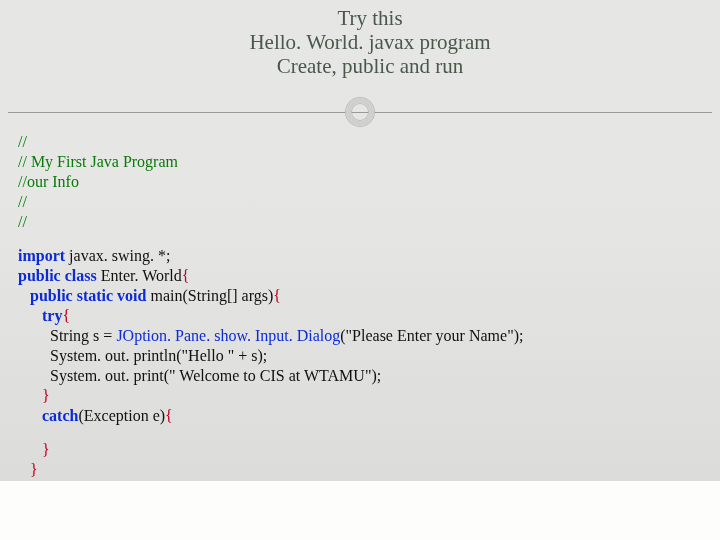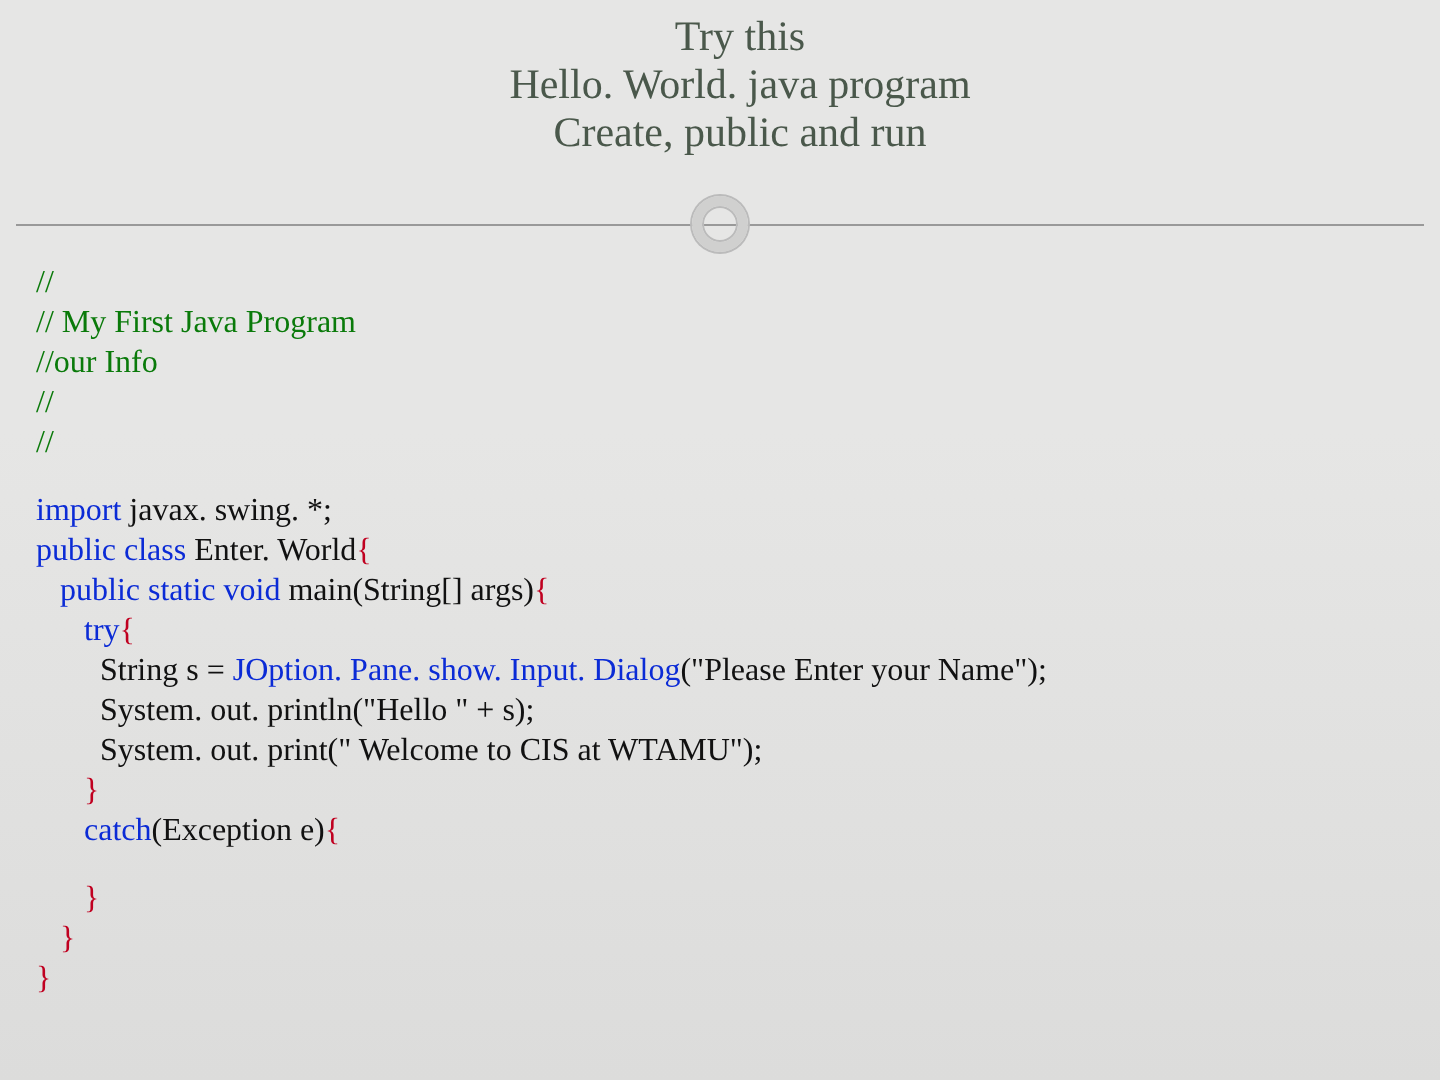--- a/index.html
+++ b/index.html
@@ -5,21 +5,21 @@
   * { margin: 0; padding: 0; box-sizing: border-box; }
   body {
     width: 720px;
     height: 540px;
     font-family: "Times New Roman", Times, serif;
     background: #fdfdfc;
     position: relative;
   }
   .slide {
     width: 720px;
-    height: 540px;
+    height: 481px;
     background: linear-gradient(to bottom, #e6e6e5 0%, #e6e6e5 40%, #dcdcdb 100%);
     position: relative;
     overflow: hidden;
     padding-left: 20px;
   }
   .title-block {
     text-align: center;
     padding-top: 6px;
     color: #4a584b;
     font-size: 21px;
@@ -58,34 +58,34 @@
     top: 132px;
     left: 18px;
     right: 18px;
     font-family: "Times New Roman", serif;
     font-size: 16px;
     line-height: 1.25;
     color: #222;
     white-space: pre;
   }
   .green { color: #0a7a0a; }
-  .blue { color: #0b2bd6; }
+  .blue { color: #0b2bd6; font-weight: bold; }
   .bluei { color: #0b2bd6; }
   .red { color: #c00020; }
   .black { color: #111; margin-top: 32px; }
   .gap { display:block; height: 14px; }
 </style>
 </head>
 <body>
 
 <div class="slide">
 
   <div class="title-block">
     <div>Try this</div>
-    <div>Hello. World. java program</div>
+    <div>Hello. World. javax program</div>
     <div>Create, public and run</div>
   </div>
 
   <div class="rule-wrap">
     <div class="rule-line"></div>
     <div class="rule-circle"></div>
   </div>
 
   <div class="code"><span class="green">//</span>
 <span class="green">// My First Java Program</span>

